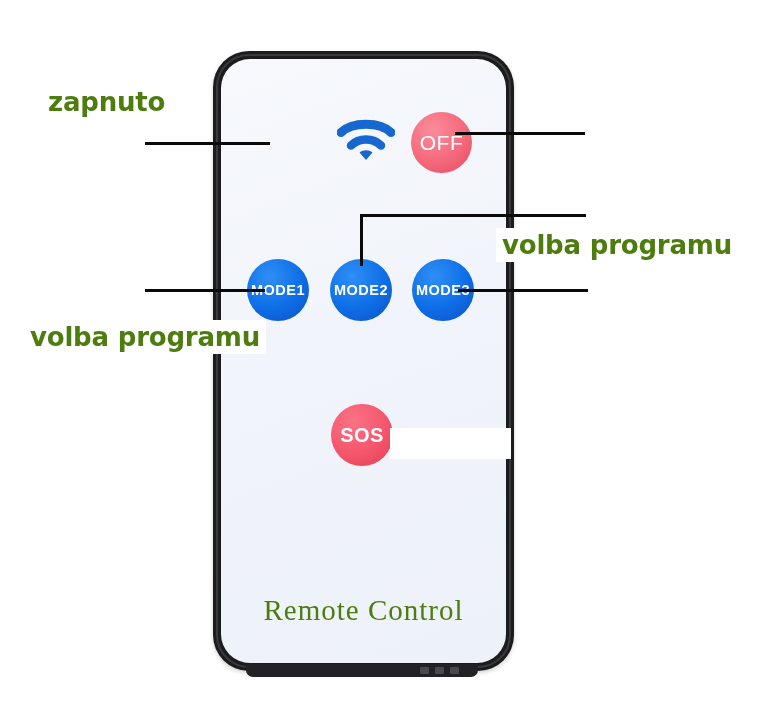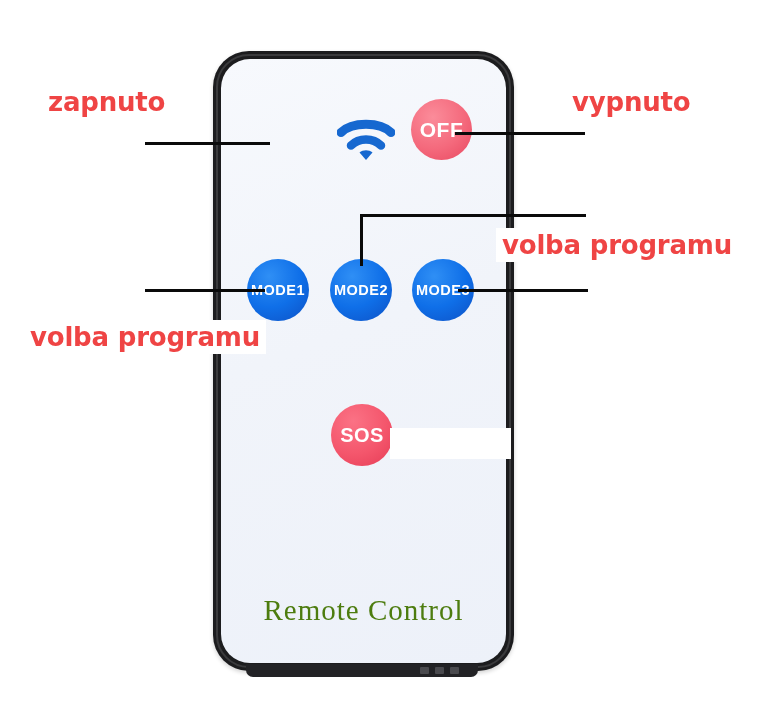--- a/index.html
+++ b/index.html
@@ -74,25 +74,25 @@
     user-select: none;
   }
   .btn-on {
     left: 251px; top: 112px;
     width: 61px; height: 61px;
     background: radial-gradient(circle at 36% 30%, #2f7ee6 0%, #1063cf 52%, #0a49a8 100%);
     font-size: 21px;
     font-weight: 600;
   }
   .btn-off {
-    left: 411px; top: 99px;
+    left: 411px; top: 112px;
     width: 61px; height: 61px;
     background: radial-gradient(circle at 36% 30%, #fb8c9a 0%, #f4697c 55%, #e8475f 100%);
     font-size: 21px;
-    font-weight: 700;
+    font-weight: 400;
   }
   .btn-mode {
     width: 62px; height: 62px;
     top: 259px;
     background: radial-gradient(circle at 36% 28%, #2f8ff5 0%, #0f6fe8 52%, #0d50c4 100%);
     font-size: 14.5px;
     font-weight: 600;
   }
   .btn-mode1 { left: 247px; }
   .btn-mode2 { left: 330px; }
@@ -134,21 +134,21 @@
   }
   .lead-h { height: 3px; }
   .lead-v { width: 3px; }
 
   
   .anno {
     position: absolute;
     font-family: "DejaVu Sans", sans-serif;
     font-weight: bold;
     font-size: 26px;
-    color: #ef4444;
+    color: #4d7c0f;
     background: #ffffff;
     white-space: nowrap;
     padding: 2px 6px;
     letter-spacing: -0.2px;
   }
   .anno-zapnuto       { left: 42px;  top: 85px; }
   .anno-vypnuto       { left: 566px; top: 85px; }
   .anno-programu-right{ left: 496px; top: 228px; }
   .anno-programu-left { left: 24px;  top: 320px; }
 
@@ -202,17 +202,16 @@
   <div class="lead lead-h" style="left:455px; top:132px; width:130px;"></div>
 
   <div class="lead lead-v" style="left:360px; top:214px; height:52px;"></div>
   <div class="lead lead-h" style="left:360px; top:214px; width:226px;"></div>
 
   <div class="lead lead-h" style="left:145px; top:289px; width:120px;"></div>
 
   <div class="lead lead-h" style="left:458px; top:289px; width:130px;"></div>
 
   <div class="anno anno-zapnuto">zapnuto</div>
-  <div class="anno anno-vypnuto">vypnuto</div>
   <div class="anno anno-programu-right">volba programu</div>
   <div class="anno anno-programu-left">volba programu</div>
 
 </div>
 
 </body></html>

